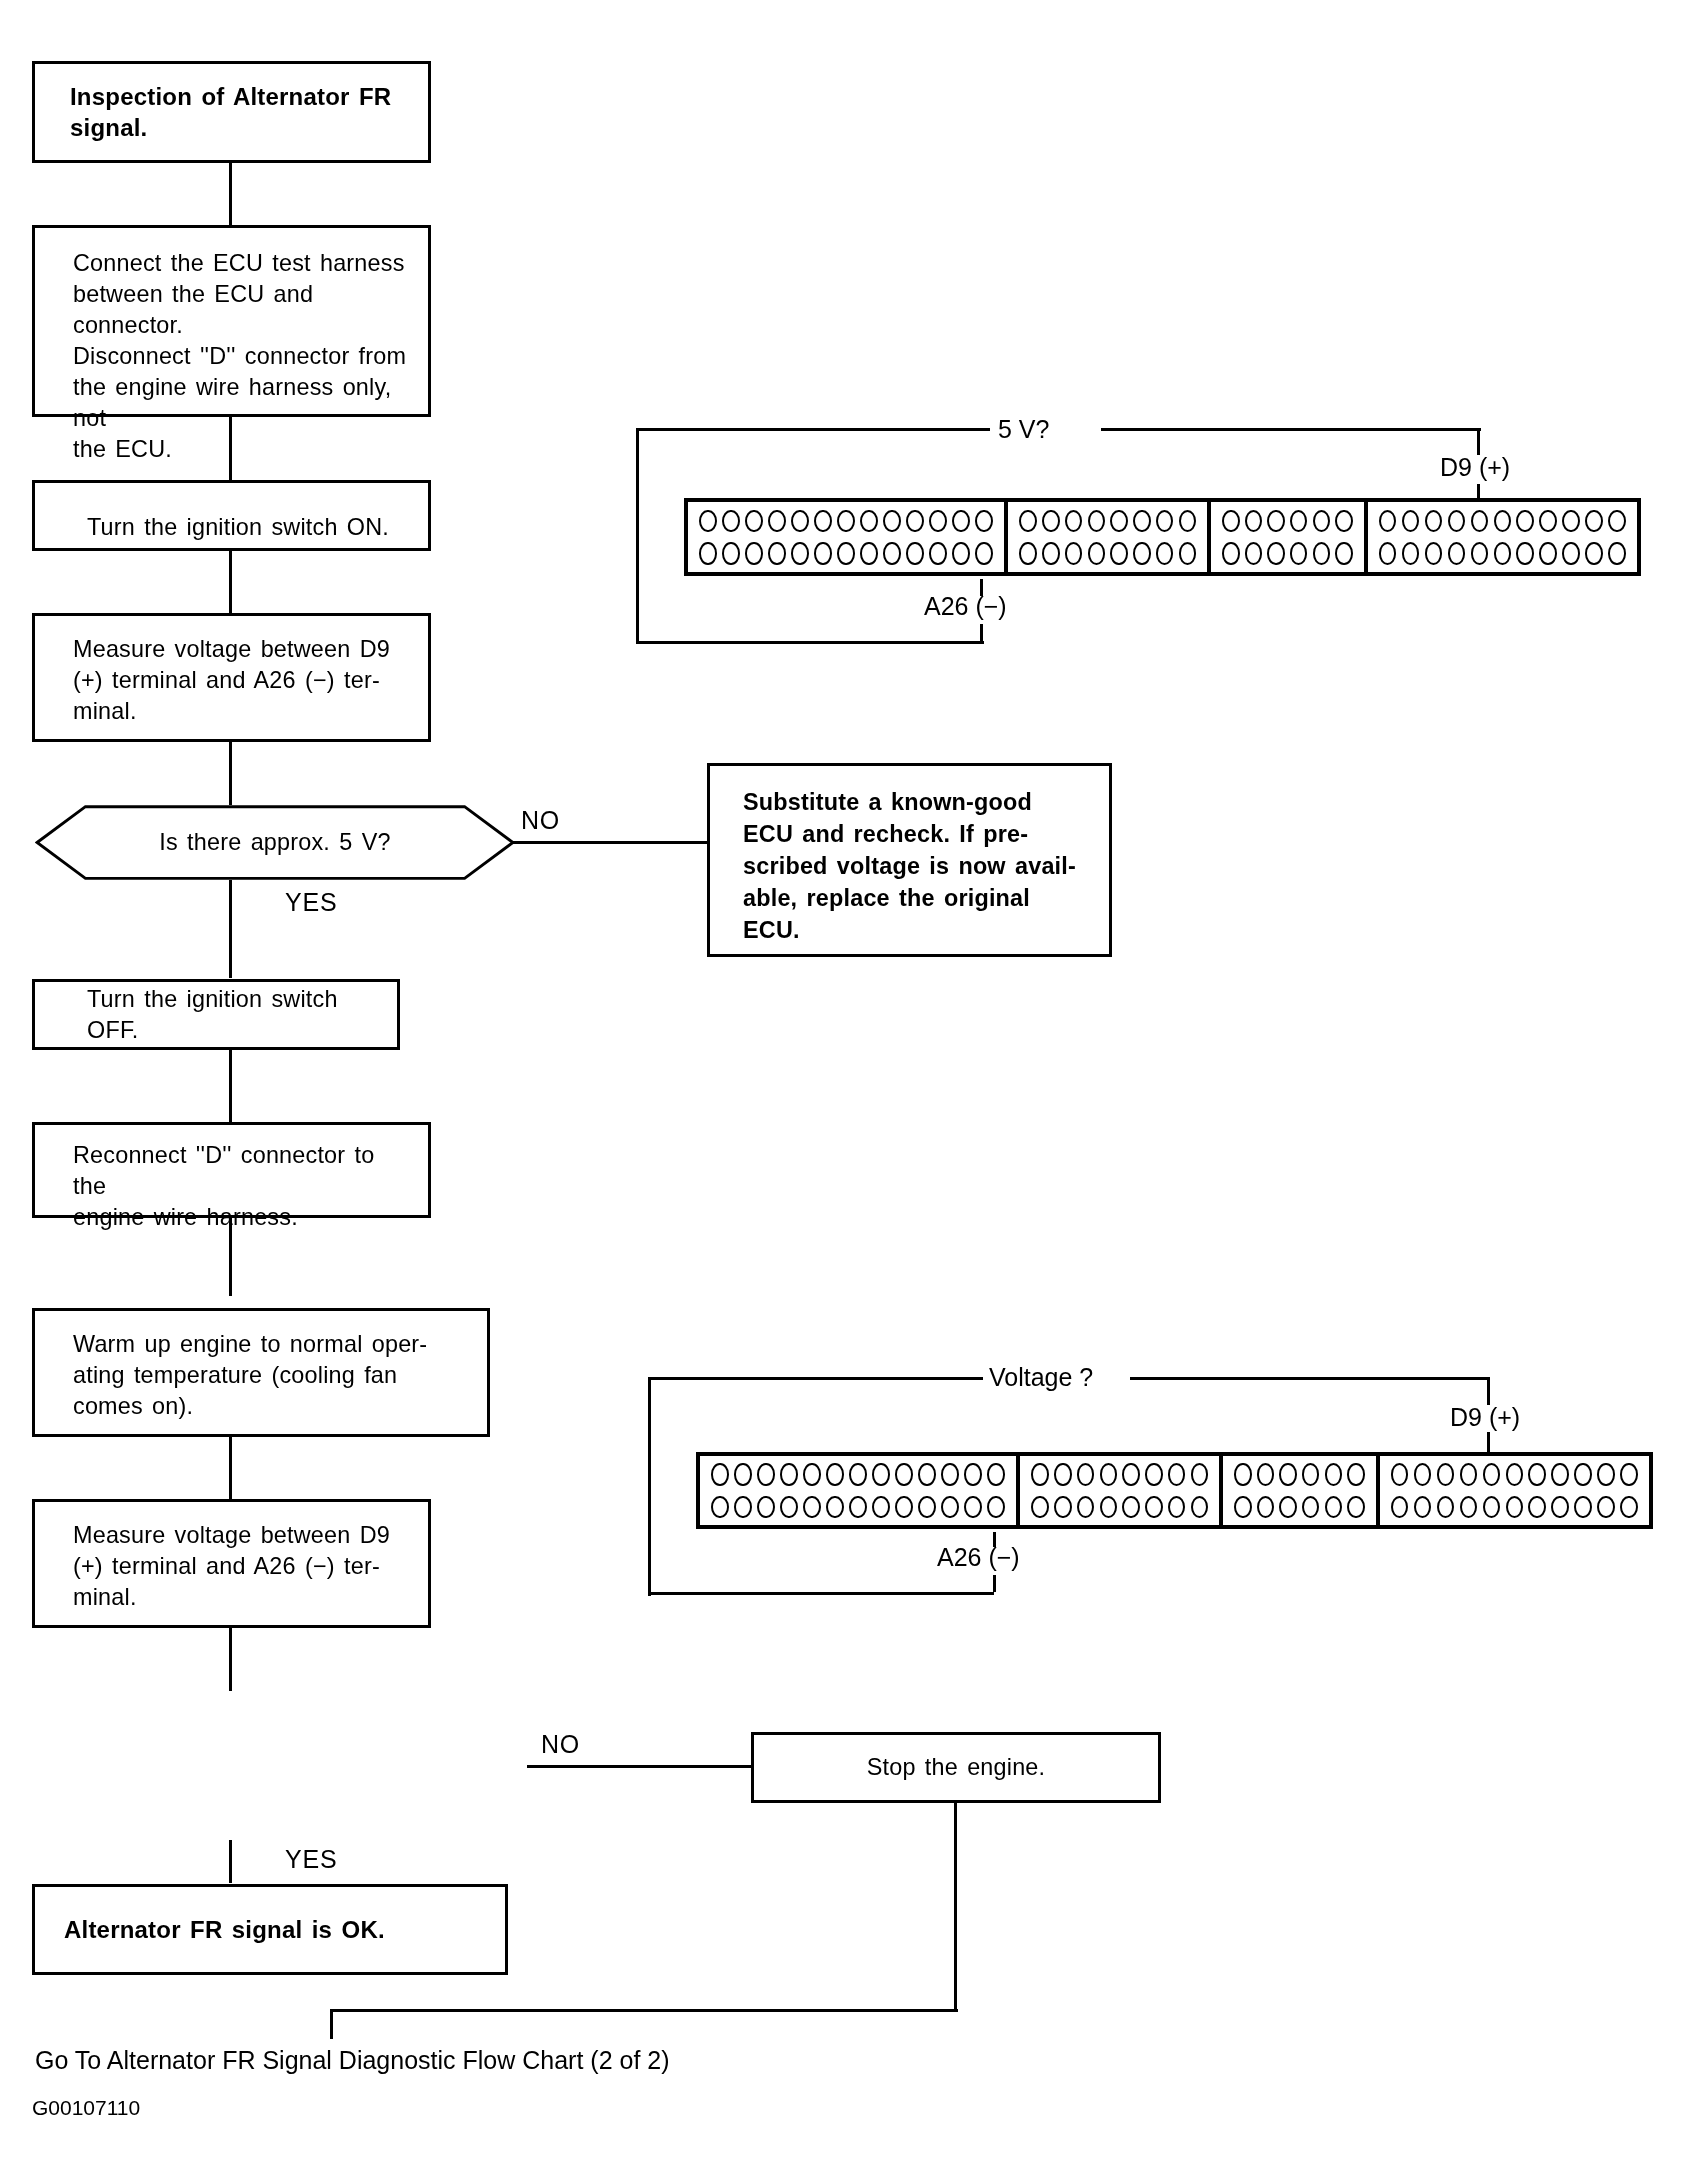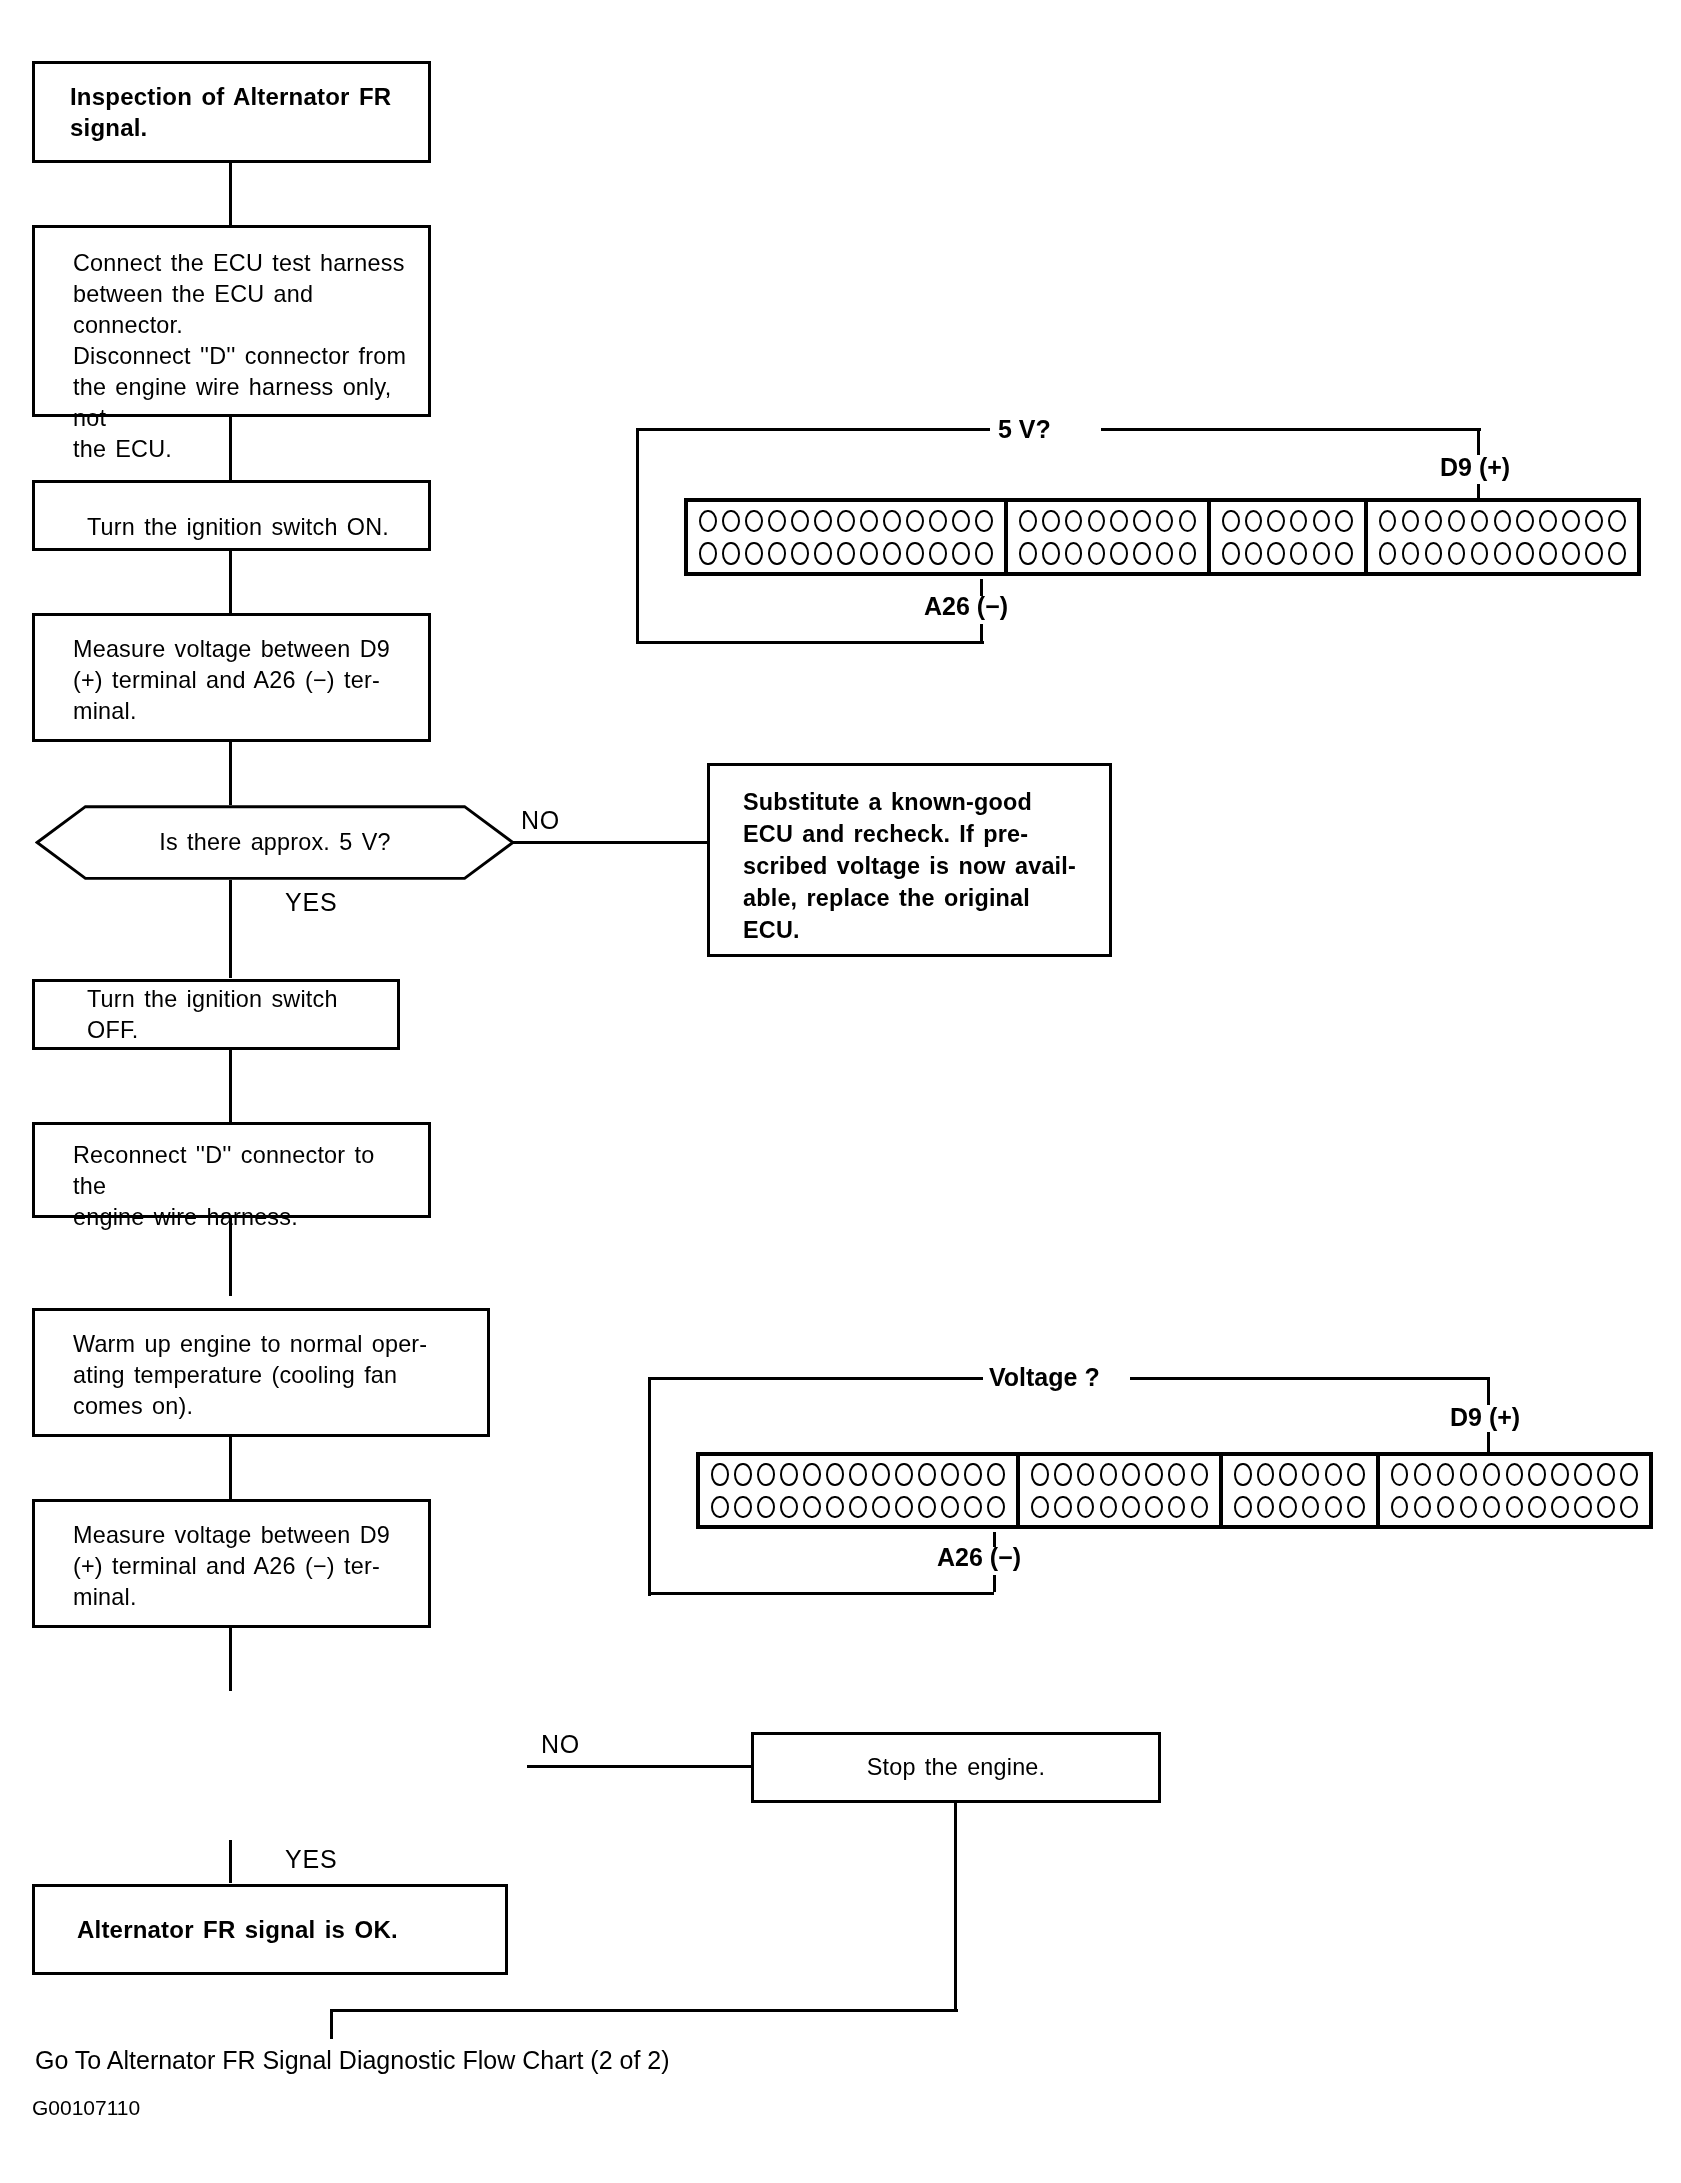--- a/index.html
+++ b/index.html
@@ -13,21 +13,21 @@
     box-sizing:border-box;
   }
   .txt{white-space:pre-line; font-size:23.4px; line-height:31px; word-spacing:2.5px; letter-spacing:0.2px;}
   .bold{font-weight:700;}
   .single{display:flex; align-items:center;}
   .hexwrap{position:absolute;}
   .hexwrap svg{position:absolute; left:0; top:0;}
   .hextxt{position:absolute; left:0; top:0; width:100%; height:100%;
     display:flex; flex-direction:column; justify-content:center; box-sizing:border-box;}
   .center{align-items:center; text-align:center;}
-  .lead-label{position:absolute; font-weight:700; font-size:25px; line-height:28px; white-space:nowrap;}
+  .lead-label{position:absolute; font-weight:400; font-size:25px; line-height:28px; white-space:nowrap;}
   .branch-label{position:absolute; font-size:25px; line-height:30px; font-weight:400; letter-spacing:0.8px;}
   .connector{position:absolute; display:flex; border:4.2px solid #000000; background:#ffffff; box-sizing:border-box;}
   .section{display:flex; flex-direction:column; justify-content:center; gap:10px;
     padding:4.2px 5.8px; border-right:4.2px solid #000000; box-sizing:border-box;}
   .section:last-child{border-right:none;}
   .pin-row{display:flex; justify-content:space-evenly; align-items:center;}
   .pin{width:17.5px; height:22.5px; border:2.5px solid #000000; border-radius:50%;
     box-sizing:border-box; background:#ffffff; flex:0 0 auto;}
   .footer-text{position:absolute; font-size:25px; white-space:nowrap;}
   .figure-id{position:absolute; font-size:21px; white-space:nowrap;}
@@ -117,21 +117,21 @@
   </div>
 
   <div class="branch-label" style="left:541px;top:1729px;">NO</div>
   <div class="branch-label" style="left:285px;top:1844px;">YES</div>
 
   <div class="box single" style="left:751px;top:1732px;width:410px;height:71px;justify-content:center;">
     <div class="txt">Stop the engine.</div>
   </div>
 
   <div class="box single" style="left:32px;top:1884px;width:476px;height:91px;">
-    <div class="txt bold" style="padding-left:42px;font-size:24px;">Alternator FR signal is OK.</div>
+    <div class="txt bold" style="padding-left:29px;font-size:24px;">Alternator FR signal is OK.</div>
   </div>
 
   <div class="ln" style="left:636px;top:428px;width:354px;height:3.3px;"></div>
   <div class="ln" style="left:1101px;top:428px;width:380px;height:3.3px;"></div>
   <div class="ln" style="left:1477px;top:428px;width:3.3px;height:27px;"></div>
   <div class="ln" style="left:1477px;top:484px;width:3.3px;height:28px;"></div>
   <div class="ln" style="left:636px;top:428px;width:3.3px;height:216px;"></div>
   <div class="ln" style="left:636px;top:641px;width:348px;height:3.3px;"></div>
   <div class="ln" style="left:980px;top:579px;width:3.3px;height:16.7px;"></div>
   <div class="ln" style="left:980px;top:624px;width:3.3px;height:18.4px;"></div>

